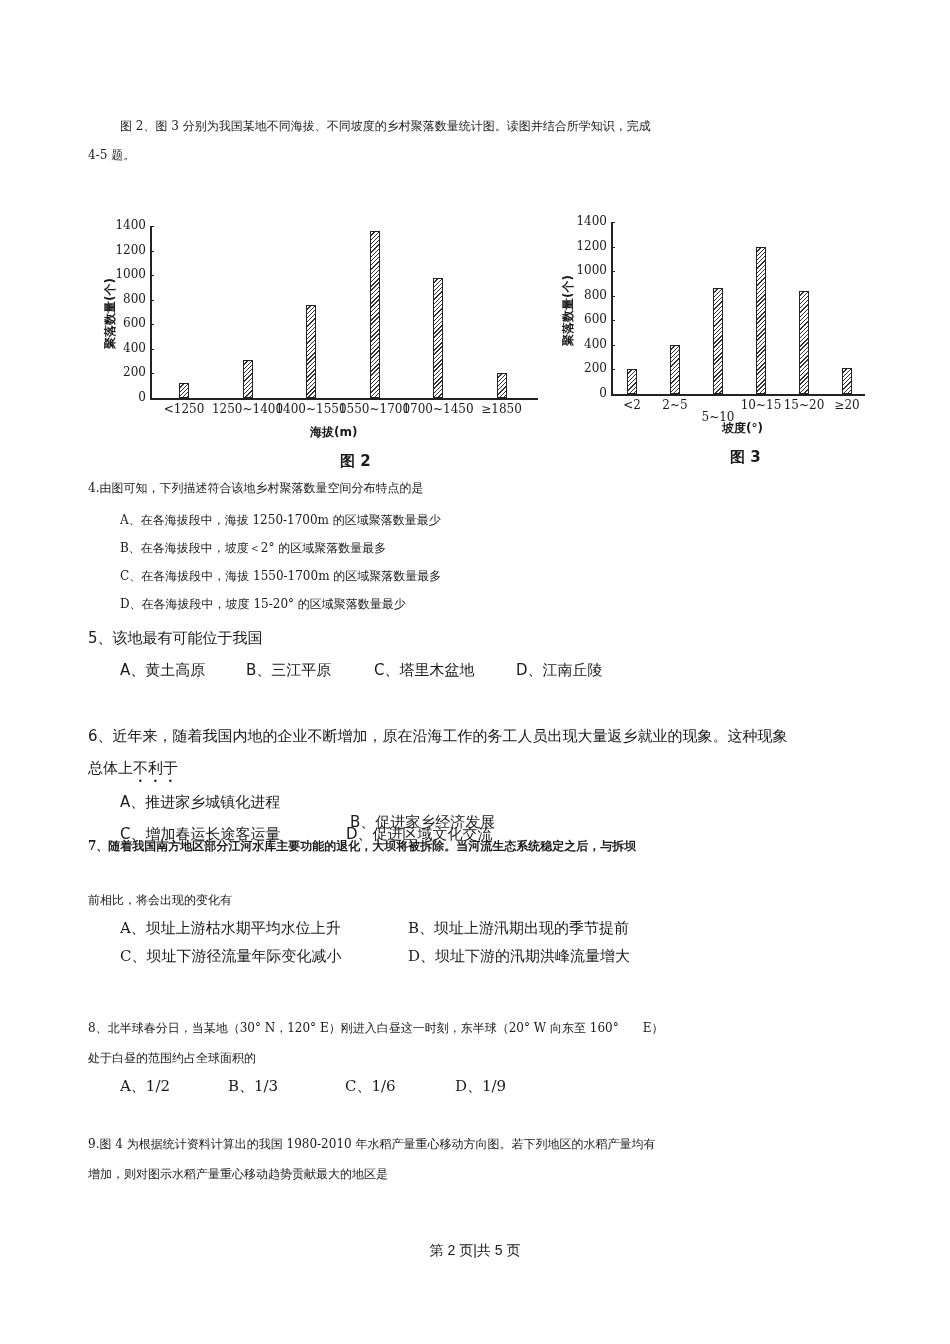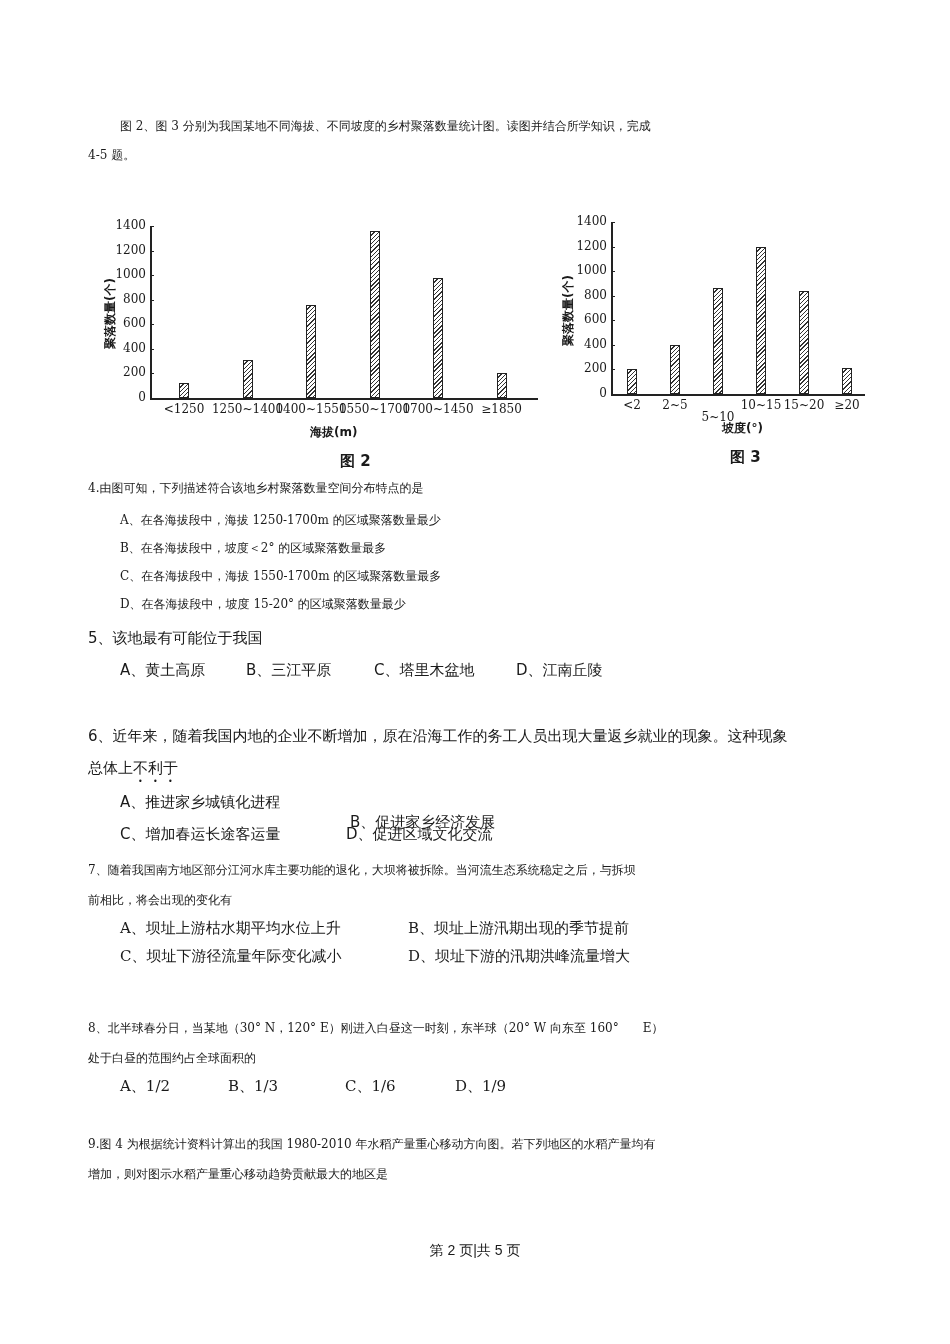--- a/index.html
+++ b/index.html
@@ -124,21 +124,21 @@
 
 <div class="line sans" style="top:726px;">6、近年来，随着我国内地的企业不断增加，原在沿海工作的务工人员出现大量返乡就业的现象。这种现象</div>
 <div class="line sans" style="top:758px;">
   <span>总体上</span><span class="dot-em">不利于</span>
 </div>
 <div class="opt sans" style="top:792px;left:120px;">A、推进家乡城镇化进程</div>
 <div class="opt sans" style="top:792px;left:350px;margin-top:20px;">B、促进家乡经济发展</div>
 <div class="opt sans" style="top:824px;left:120px;">C、增加春运长途客运量</div>
 <div class="opt sans" style="top:824px;left:346px;">D、促进区域文化交流</div>
 
-<div class="line" style="top:860px;">7、随着我国南方地区部分江河水库主要功能的退化，大坝将被拆除。当河流生态系统稳定之后，与拆坝</div>
+<div class="line" style="top:836px;font-weight:bold;">7、随着我国南方地区部分江河水库主要功能的退化，大坝将被拆除。当河流生态系统稳定之后，与拆坝</div>
 <div class="line" style="top:890px;">前相比，将会出现的变化有</div>
 <div class="opt" style="top:918px;left:120px;">A、坝址上游枯水期平均水位上升</div>
 <div class="opt" style="top:918px;left:408px;">B、坝址上游汛期出现的季节提前</div>
 <div class="opt" style="top:946px;left:120px;">C、坝址下游径流量年际变化减小</div>
 <div class="opt" style="top:946px;left:408px;">D、坝址下游的汛期洪峰流量增大</div>
 
 <div class="line" style="top:1018px;">8、北半球春分日，当某地（30° N，120° E）刚进入白昼这一时刻，东半球（20° W 向东至 160°　　E）</div>
 <div class="line" style="top:1048px;">处于白昼的范围约占全球面积的</div>
 <div class="opt" style="top:1076px;left:120px;">A、1/2</div>
 <div class="opt" style="top:1076px;left:228px;">B、1/3</div>

